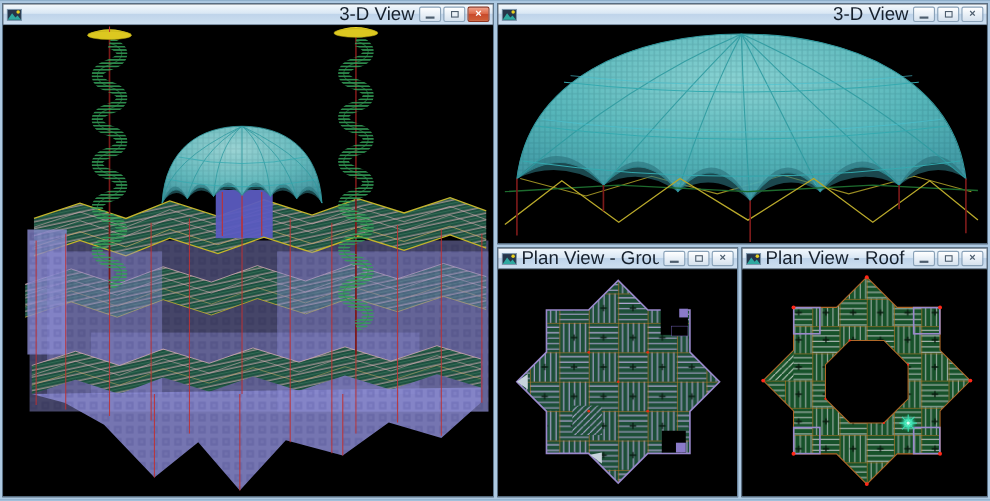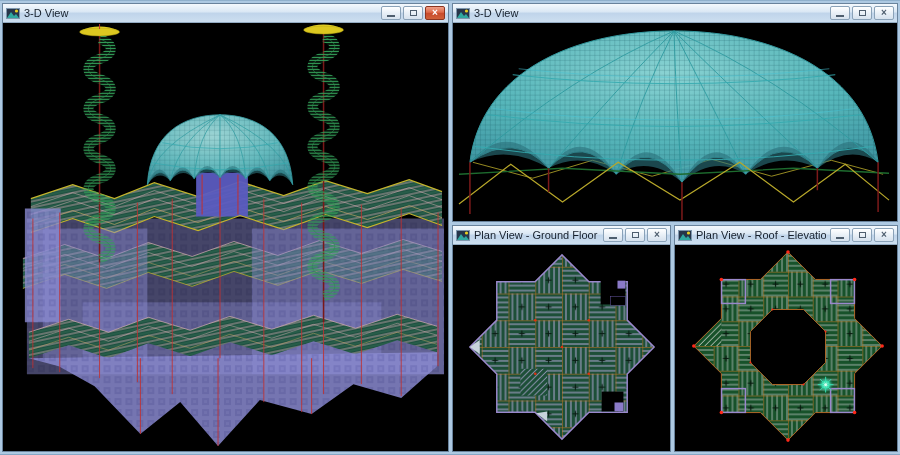--- a/index.html
+++ b/index.html
@@ -4,21 +4,21 @@
 <style>
   html,body{margin:0;padding:0;background:#aac6de;font-family:"Liberation Sans",sans-serif;}
   .frame{position:relative;width:900px;height:455px;background:#adc9e2;overflow:hidden;
          border-top:1px solid #8fb0cc;border-bottom:1px solid #86a8c6;box-sizing:border-box;}
   .window{position:absolute;border:1px solid #69839c;background:#000;box-sizing:border-box;}
   .titlebar{position:absolute;left:0;top:0;right:0;height:19px;display:flex;align-items:center;gap:4px;
             padding:0 3px;box-sizing:border-box;
             background:linear-gradient(to bottom,#f4f9fd 0%,#d9e7f4 45%,#bfd4ea 50%,#cddff0 100%);
             border-bottom:1px solid #93abc2;}
   .wicon{flex:none;width:14px;height:11px;display:block;}
-  .title{font-size:11px;color:#16202c;white-space:nowrap;overflow:hidden;flex:1;line-height:18px;}
+  .title{font-size:17px;color:#16202c;white-space:nowrap;overflow:hidden;flex:1;line-height:18px;text-align:right;}
   .btns{display:flex;gap:2px;margin-left:auto;flex:none;}
   .btn{width:20px;height:14px;border:1px solid #8aa2b8;border-radius:2px;box-sizing:border-box;
        background:linear-gradient(#ffffff,#e9f0f7 50%,#d6e2ee);display:flex;align-items:center;justify-content:center;padding:0;}
   .btn .bar{width:8px;height:2px;background:#4e5e6e;margin-top:6px;}
   .btn .box{width:7px;height:6px;border:1px solid #4e5e6e;box-sizing:border-box;background:transparent;}
   .btn .x{font-size:10px;line-height:1;color:#4e5e6e;font-weight:bold;margin-top:-1px;}
   .btn.close-red{background:linear-gradient(#f0a088,#dd6948 45%,#c84a2c 50%,#d06038);border-color:#8e3520;}
   .btn.close-red .x{color:#fff;}
   .canvas{position:absolute;left:0;right:0;top:19px;bottom:0;background:#000;}
   .canvas svg{display:block;width:100%;height:100%;}

